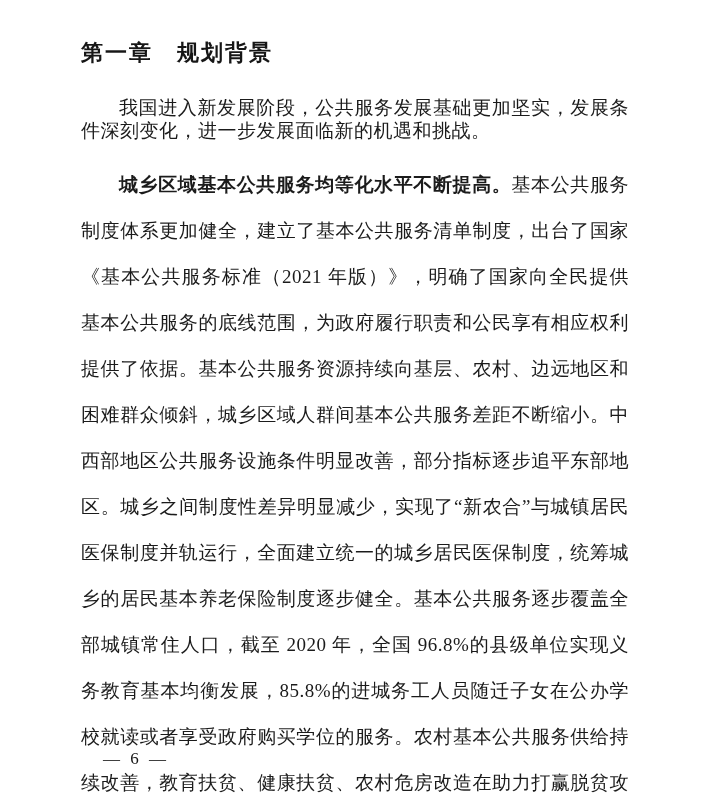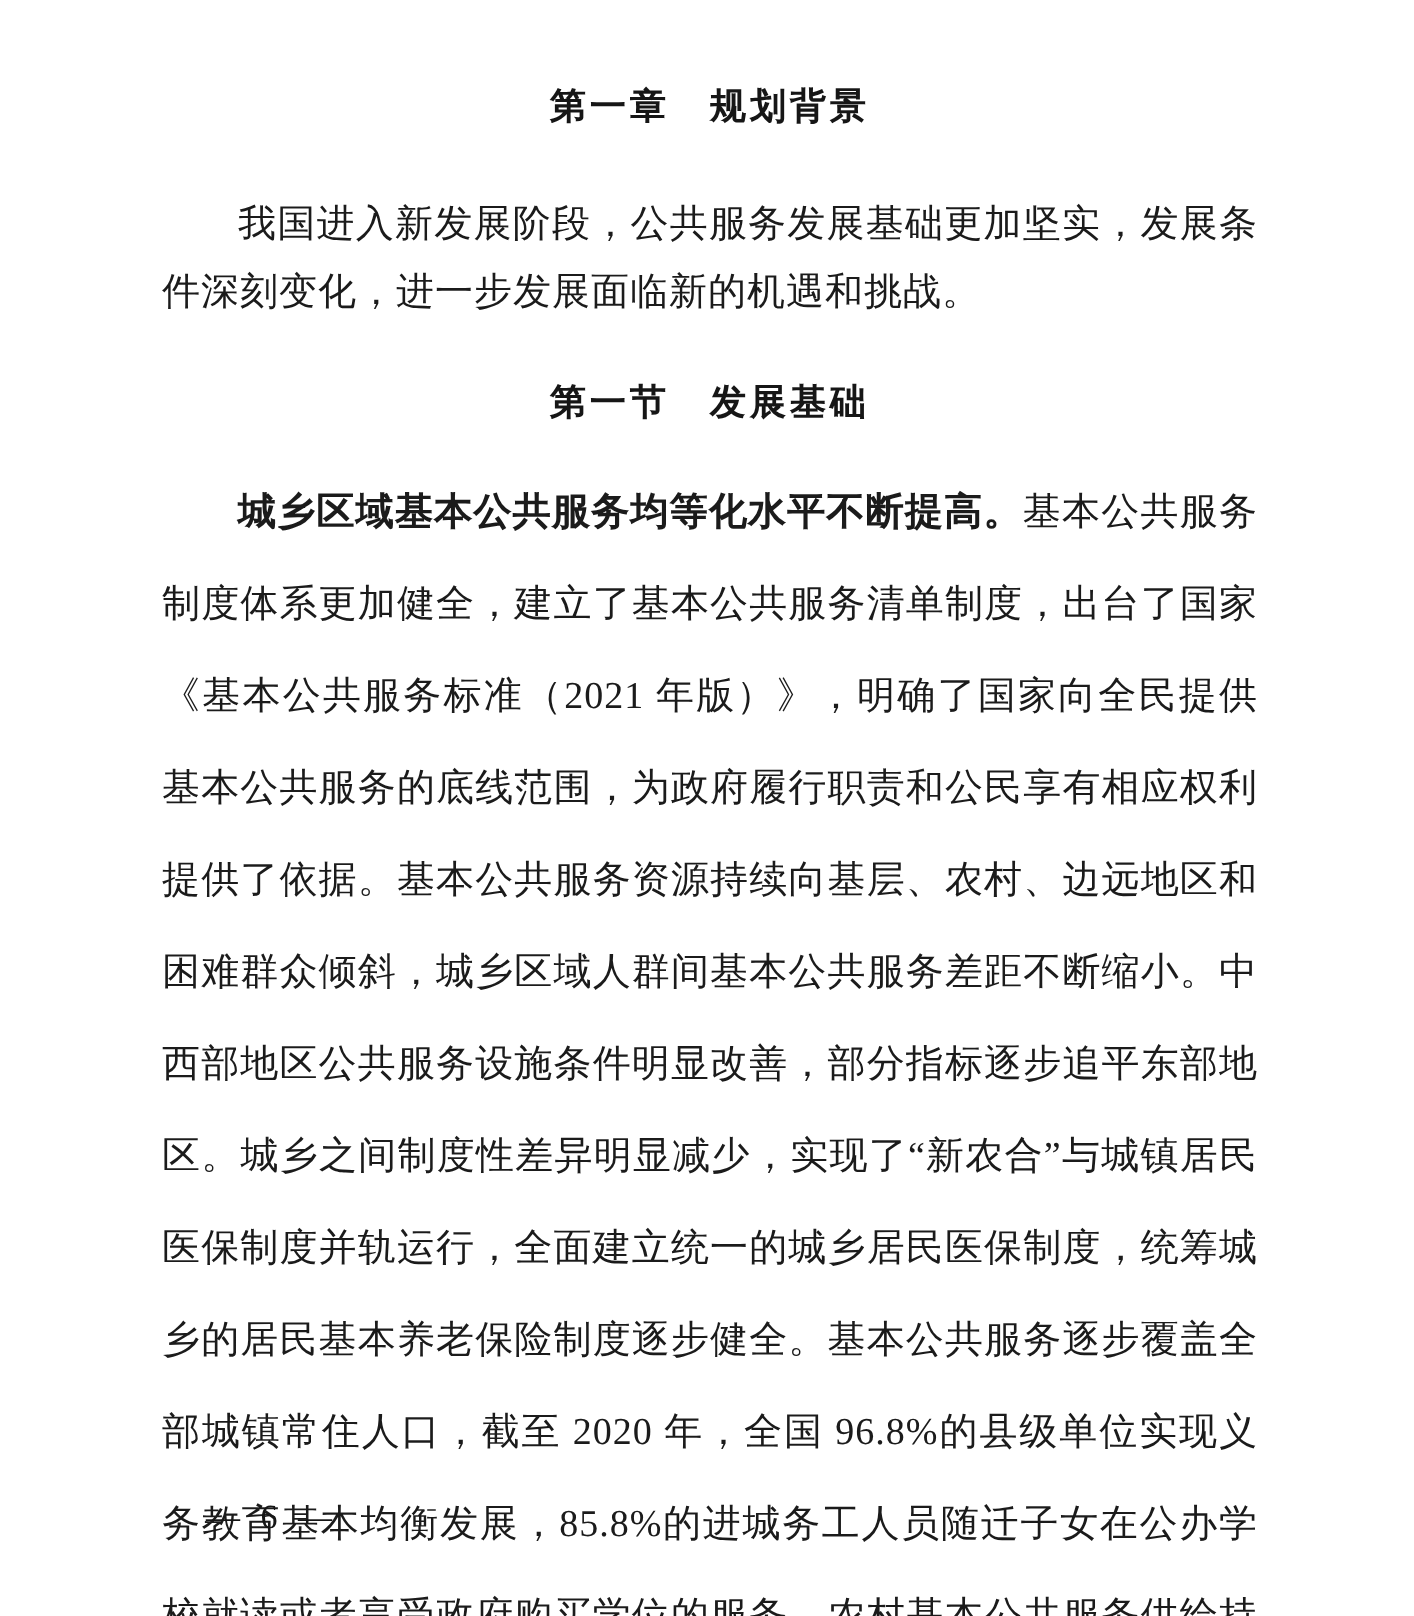--- a/index.html
+++ b/index.html
@@ -16,43 +16,42 @@
     background: #ffffff;
     color: #1b1b1b;
     overflow: hidden;
   }
   .content {
     padding: 40px 78px 0 81px;
   }
   .chapter-title,
   .section-title {
     margin: 0;
-    text-align: center;
     font-family: "Liberation Sans", "DejaVu Sans", sans-serif;
-    font-size: 18px;
+    font-size: 22px;
     line-height: 26px;
     font-weight: 700;
     letter-spacing: 2px;
     color: #161616;
   }
   .section-title {
     margin-top: 24px;
   }
   .para {
     font-family: "Liberation Serif", "DejaVu Serif", serif;
     font-size: 19px;
     text-align: justify;
     text-justify: inter-ideograph;
     text-indent: 2em;
     letter-spacing: 0.5px;
     color: #1b1b1b;
   }
   .intro-para {
     margin: 30px 0 0 0;
-    line-height: 34px;
+    line-height: 23px;
   }
   .body-para {
     margin: 20px 0 0 0;
     line-height: 46px;
   }
   .lead-bold {
     font-weight: 700;
   }
   .page-number {
     position: absolute;
@@ -68,19 +67,18 @@
 </head>
 <body>
 
 <div class="page">
   <div class="content">
 
     <h1 class="chapter-title">第一章　规划背景</h1>
 
     <p class="para intro-para">我国进入新发展阶段，公共服务发展基础更加坚实，发展条件深刻变化，进一步发展面临新的机遇和挑战。</p>
 
-    <h2 class="section-title">第一节　发展基础</h2>
 
     <p class="para body-para"><span class="lead-bold">城乡区域基本公共服务均等化水平不断提高。</span><span>基本公共服务制度体系更加健全，建立了基本公共服务清单制度，出台了国家《基本公共服务标准（2021 年版）》，明确了国家向全民提供基本公共服务的底线范围，为政府履行职责和公民享有相应权利提供了依据。基本公共服务资源持续向基层、农村、边远地区和困难群众倾斜，城乡区域人群间基本公共服务差距不断缩小。中西部地区公共服务设施条件明显改善，部分指标逐步追平东部地区。城乡之间制度性差异明显减少，实现了“新农合”与城镇居民医保制度并轨运行，全面建立统一的城乡居民医保制度，统筹城乡的居民基本养老保险制度逐步健全。基本公共服务逐步覆盖全部城镇常住人口，截至 2020 年，全国 96.8%的县级单位实现义务教育基本均衡发展，85.8%的进城务工人员随迁子女在公办学校就读或者享受政府购买学位的服务。农村基本公共服务供给持续改善，教育扶贫、健康扶贫、农村危房改造在助力打赢脱贫攻坚战中发挥了积极作用。</span></p>
   </div>
 
   <div class="page-number">— 6 —</div>
 </div>
 
 </body></html>

